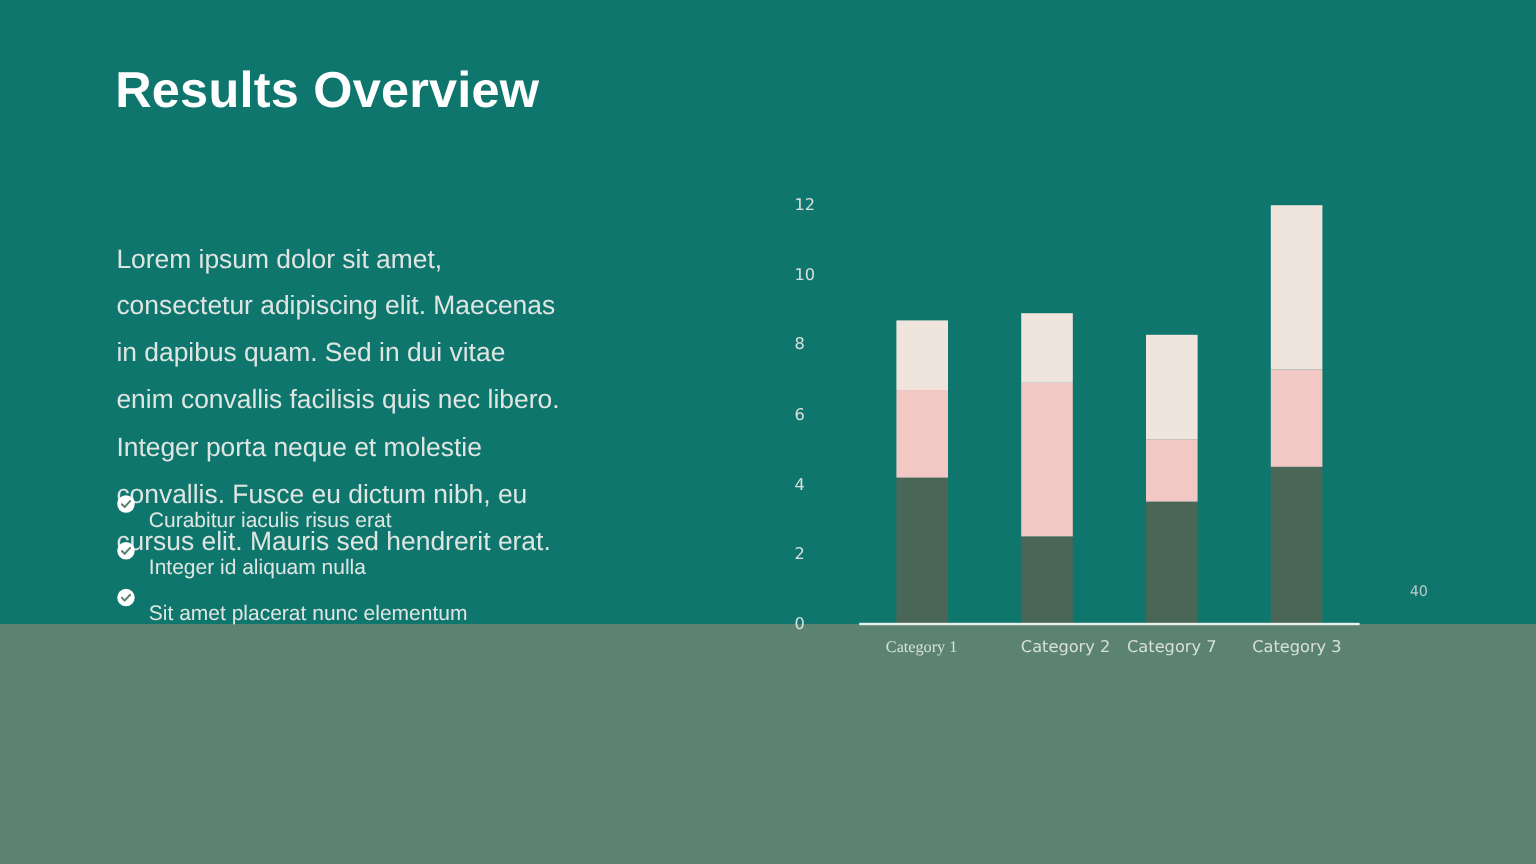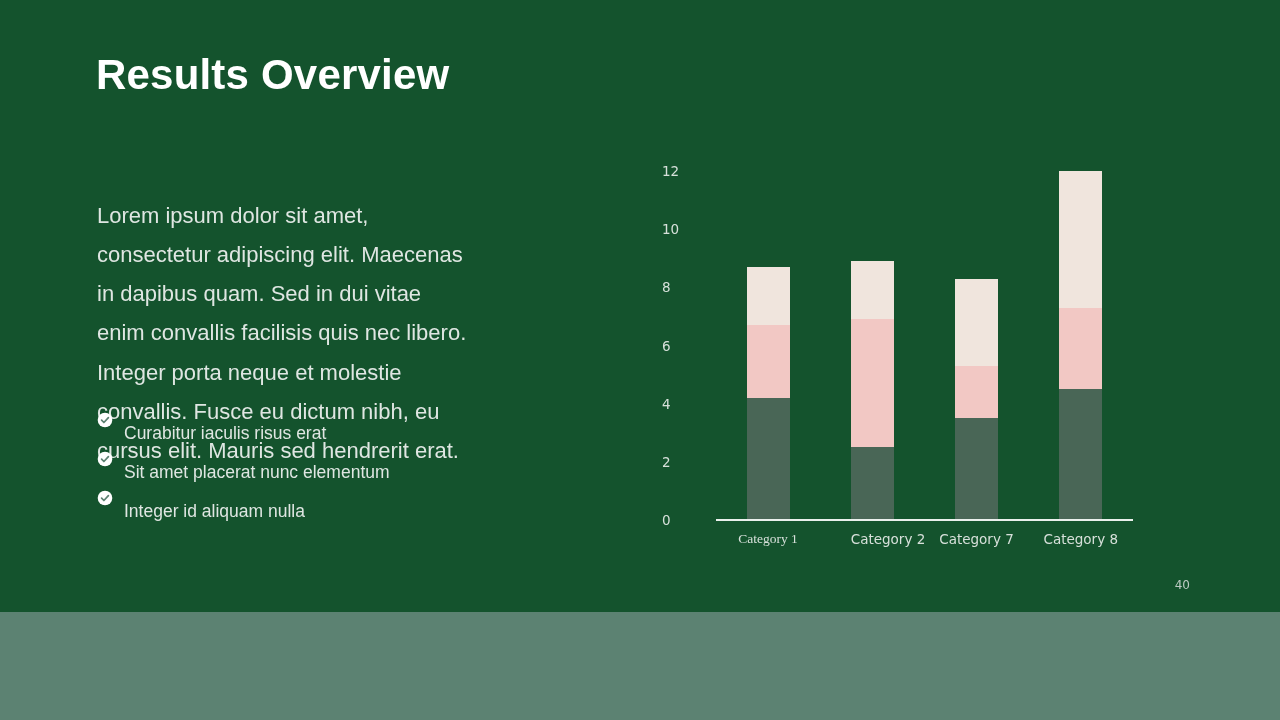--- a/index.html
+++ b/index.html
@@ -9,22 +9,22 @@
   body {
     width: 1280px;
     height: 720px;
     background: #5C8272;
     font-family: "Liberation Sans", sans-serif;
     overflow: hidden;
   }
   .slide {
     position: relative;
     width: 1280px;
-    height: 612px;
-    background: #14532d;
+    height: 520px;
+    background: #0f766e;
   }
 
   
   .title {
     position: absolute;
     left: 96px;
     top: 52px;
     font-size: 42px;
     font-weight: 600;
     color: #FFFFFF;
@@ -157,28 +157,28 @@
           <circle cx="8" cy="8" r="7.3" fill="#FFFFFF"></circle>
           <path d="M4.6 8.2 L6.9 10.5 L11.4 5.6" stroke="#5C8272" stroke-width="1.7" fill="none" stroke-linecap="round" stroke-linejoin="round"></path>
         </svg>
         <span class="bullet-label">Curabitur iaculis risus erat</span>
       </li>
       <li class="bullet-item">
         <svg class="bullet-icon" viewBox="0 0 16 16">
           <circle cx="8" cy="8" r="7.3" fill="#FFFFFF"></circle>
           <path d="M4.6 8.2 L6.9 10.5 L11.4 5.6" stroke="#5C8272" stroke-width="1.7" fill="none" stroke-linecap="round" stroke-linejoin="round"></path>
         </svg>
-        <span class="bullet-label">Sit amet placerat nunc elementum</span>
+        <span class="bullet-label">Integer id aliquam nulla</span>
       </li>
       <li class="bullet-item">
         <svg class="bullet-icon" viewBox="0 0 16 16">
           <circle cx="8" cy="8" r="7.3" fill="#FFFFFF"></circle>
           <path d="M4.6 8.2 L6.9 10.5 L11.4 5.6" stroke="#5C8272" stroke-width="1.7" fill="none" stroke-linecap="round" stroke-linejoin="round"></path>
         </svg>
-        <span class="bullet-label">Integer id aliquam nulla</span>
+        <span class="bullet-label">Sit amet placerat nunc elementum</span>
       </li>
     </ul>
 
   <div class="chart">
     <div class="ytick-wrap" id="yticks">
         <div class="ytick" style="top: 349px;">0</div>
         <div class="ytick" style="top: 290.833px;">2</div>
         <div class="ytick" style="top: 232.667px;">4</div>
         <div class="ytick" style="top: 174.5px;">6</div>
         <div class="ytick" style="top: 116.333px;">8</div>
@@ -205,19 +205,19 @@
           <div class="seg" style="background: rgb(73, 102, 86); height: 130.875px; bottom: 0px;"></div>
           <div class="seg" style="background: rgb(242, 200, 196); height: 81.4333px; bottom: 130.875px;"></div>
           <div class="seg" style="background: rgb(240, 229, 221); height: 136.692px; bottom: 212.308px;"></div>
         </div>
       </div>
     <div class="axis-line"></div>
     <div id="xlabels">
         <div class="xlabel" style="left: 56px; font-family: Liberation Serif, serif;">Category 1</div>
         <div class="xlabel" style="left: 176px;">Category 2</div>
         <div class="xlabel" style="left: 264.5px;">Category 7</div>
-        <div class="xlabel" style="left: 368.75px;">Category 8</div>
+        <div class="xlabel" style="left: 368.75px;">Category 3</div>
       </div>
   </div>
 
   <div class="page-number">40</div>
 
 </div>
 
 </body></html>

